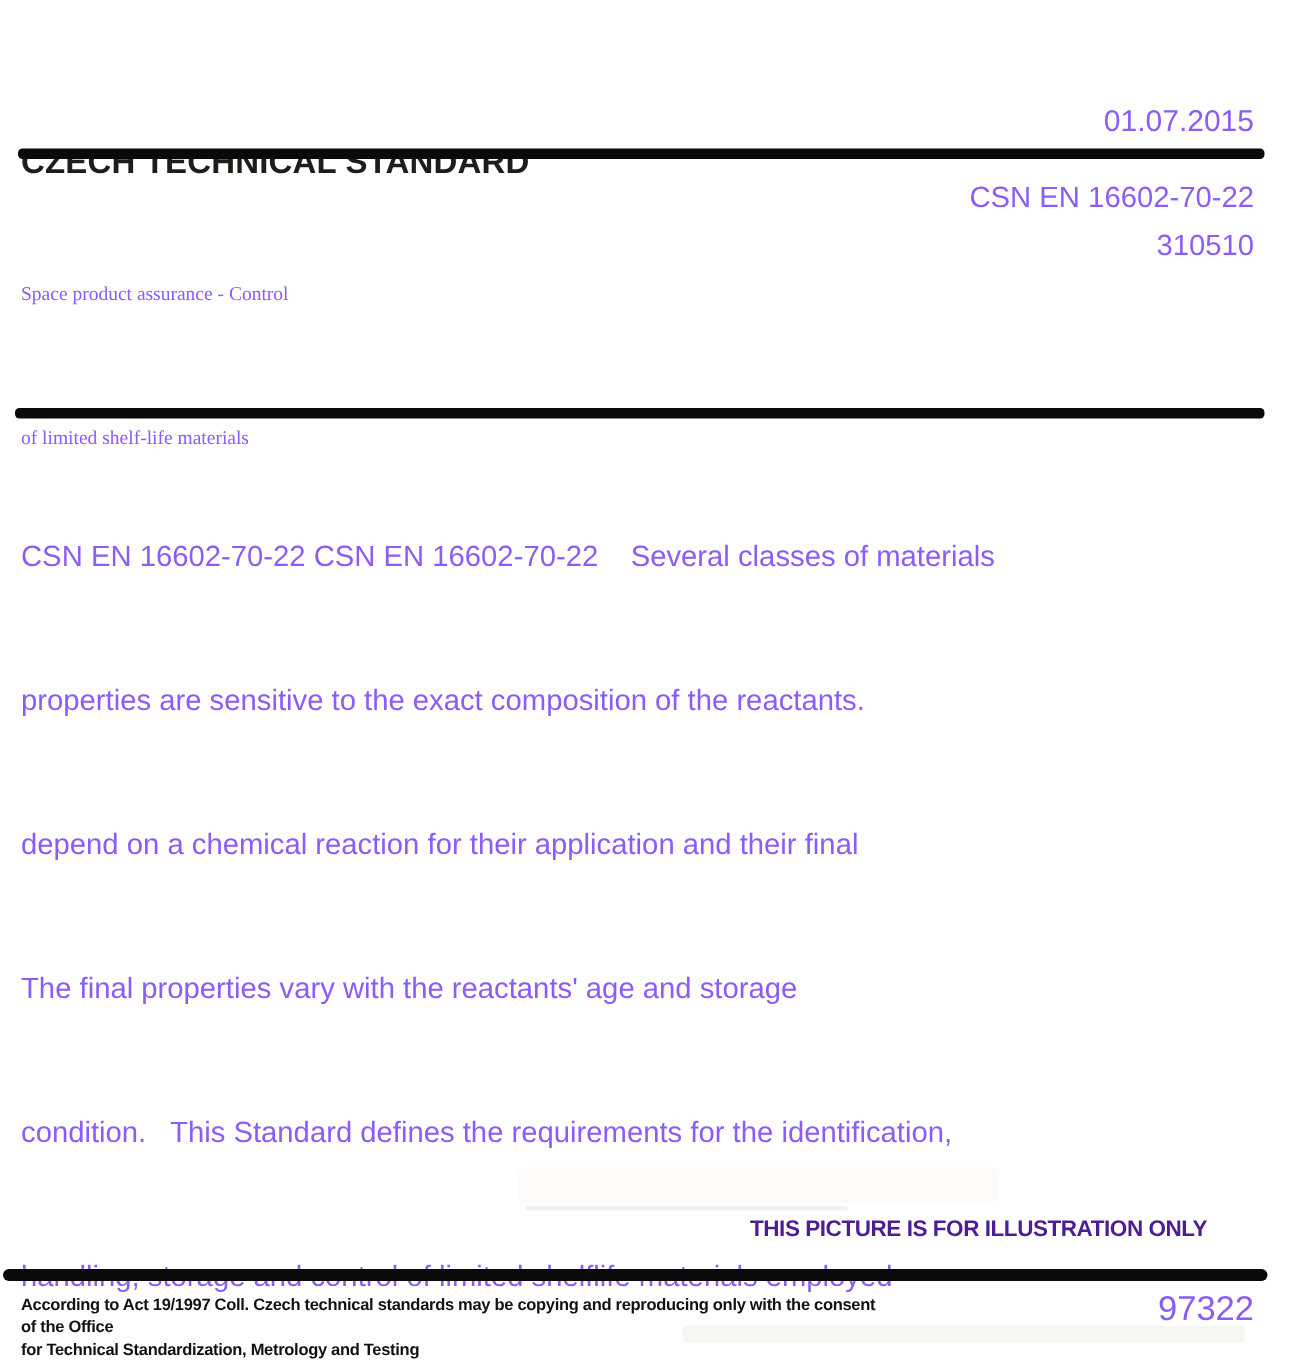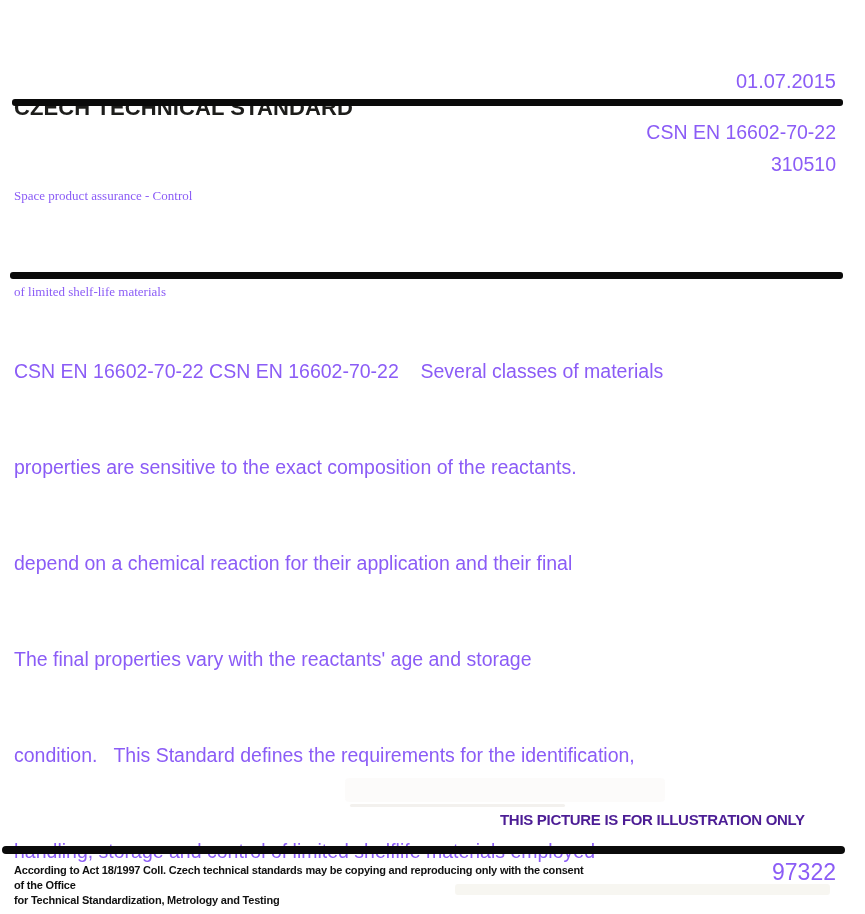--- a/index.html
+++ b/index.html
@@ -159,21 +159,21 @@
   </div>
 
   <div class="faded-watermark"></div>
   <div class="faded-watermark-underline"></div>
 
   <div class="illustration-notice">THIS PICTURE IS FOR ILLUSTRATION ONLY</div>
 
   <div class="rule" style="left:2px; top:846px; width:843px; height:8px; border-radius:4px;"></div>
 
   <div class="legal">
-    <div>According to Act 18/1997 Coll. Czech technical standards may be copying and reproducing only with the consent of the Office</div>
+    <div>According to Act 19/1997 Coll. Czech technical standards may be copying and reproducing only with the consent of the Office</div>
     <div>for Technical Standardization, Metrology and Testing</div>
   </div>
 
   <div class="faded-footer-ghost"></div>
 
   <div class="catalog-number teal">97322</div>
 
 </div>
 
 </body></html>

